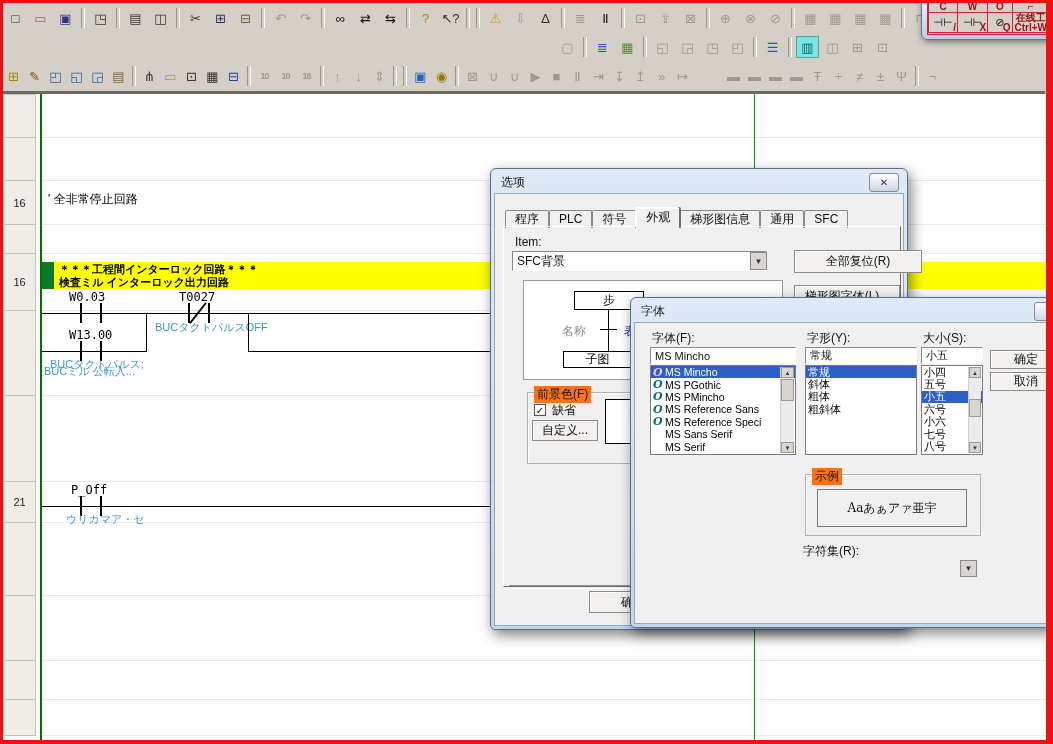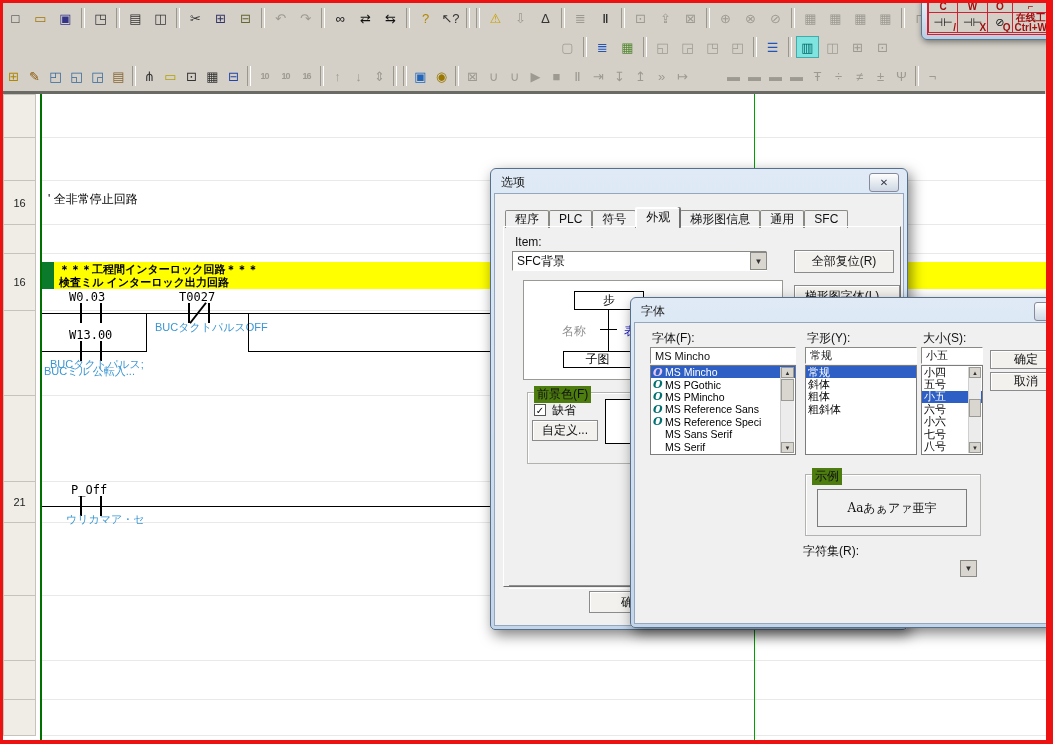--- a/index.html
+++ b/index.html
@@ -60,21 +60,21 @@
              font-size:10px;font-weight:bold;color:#333a4a;}
   .dlg-body{position:absolute;left:3px;right:3px;top:24px;bottom:3px;background:#f0f0f0;border:1px solid #93a8c0;box-sizing:border-box;}
   .fld{position:absolute;background:#fff;border:1px solid #7c7c7c;box-sizing:border-box;font-size:12px;
        display:flex;align-items:center;padding:0 4px;white-space:nowrap;overflow:hidden;text-align:center;}
   .combo-btn{position:absolute;width:17px;background:#d9d6cf;border:1px solid #8a8a84;box-sizing:border-box;
              display:flex;align-items:center;justify-content:center;font-size:8px;color:#333;}
   .cbtn{position:absolute;background:#f2f1ee;border:1px solid #8b8b8b;box-sizing:border-box;
         display:flex;align-items:center;justify-content:center;font-size:12px;color:#111;
         box-shadow:inset 1px 1px 0 #fff;}
   .grp{position:absolute;border:1px solid #b2b2ae;box-shadow:inset 1px 1px 0 #fff;box-sizing:border-box;}
-  .grp-lbl{position:absolute;background:#4d7c0f;padding:0 3px;font-size:12px;color:#111;}
+  .grp-lbl{position:absolute;background:#f97316;padding:0 3px;font-size:12px;color:#111;}
   .listbox{position:absolute;background:#fff;border:1px solid #7c7c7c;box-sizing:border-box;overflow:hidden;}
   .lrow{height:12.4px;display:flex;align-items:center;font-size:10.5px;padding-left:2px;white-space:nowrap;color:#000;}
   .lrow.sel{background:#2e5fc4;color:#fff;}
   .ttO{font-family:"DejaVu Serif","Liberation Serif",serif;font-style:italic;font-weight:bold;font-size:11px;width:12px;flex:0 0 12px;}
   .sb{position:absolute;top:1px;bottom:1px;width:13px;background:#ececec;border-left:1px solid #cfcfcf;}
   .sb .ar{position:absolute;left:0;right:0;height:11px;background:#d9d6cf;border:1px solid #9a9a94;box-sizing:border-box;
           font-size:6px;display:flex;align-items:center;justify-content:center;color:#333;}
   .sb .thumb{position:absolute;left:0;right:0;background:#d9d6cf;border:1px solid #9a9a94;box-sizing:border-box;}
   
   .tab{position:relative;display:inline-block;height:17px;padding:0 9px;line-height:17px;font-size:12px;color:#111;
@@ -318,21 +318,21 @@
     <div class="dlg-title">选项</div>
     <div class="dlg-close" style="right:8px;top:4px;">✕</div>
     <div class="dlg-body">
       <div id="opt-tabs"><span class="tab">程序</span><span class="tab">PLC</span><span class="tab">符号</span><span class="tab active">外观</span><span class="tab">梯形图信息</span><span class="tab">通用</span><span class="tab">SFC</span></div>
       <div class="tabpage" style="left:8px;top:32px;width:396px;height:359px;"></div>
 
       <div class="lbl" style="left:20px;top:41px;">Item:</div>
       <div class="fld sunken" style="left:17px;top:57px;width:255px;height:20px;">SFC背景</div>
       <div class="combo-btn" style="left:255px;top:58px;height:18px;">▼</div>
 
-      <div class="cbtn" style="left:299px;top:56px;width:100px;height:23px;">全部复位(R)</div>
+      <div class="cbtn" style="left:299px;top:56px;width:128px;height:23px;">全部复位(R)</div>
       <div class="cbtn" style="left:299px;top:91px;width:106px;height:23px;">梯形图字体(L)...</div>
 
       <div class="box3d" style="left:28px;top:86px;width:260px;height:100px;border-color:#9a9a94;"></div>
       <div class="previewbox" style="left:79px;top:97px;width:70px;height:19px;">步</div>
       <div class="lad-wire" style="left:113px;top:116px;width:1px;height:41px;"></div>
       <div class="lad-wire" style="left:105px;top:135px;width:17px;height:1px;"></div>
       <div class="lbl" style="left:67px;top:129px;color:#909090;">名称</div>
       <div class="lbl" style="left:129px;top:129px;color:#2222cc;">表</div>
       <div class="previewbox" style="left:68px;top:157px;width:69px;height:17px;">子图</div>
 

